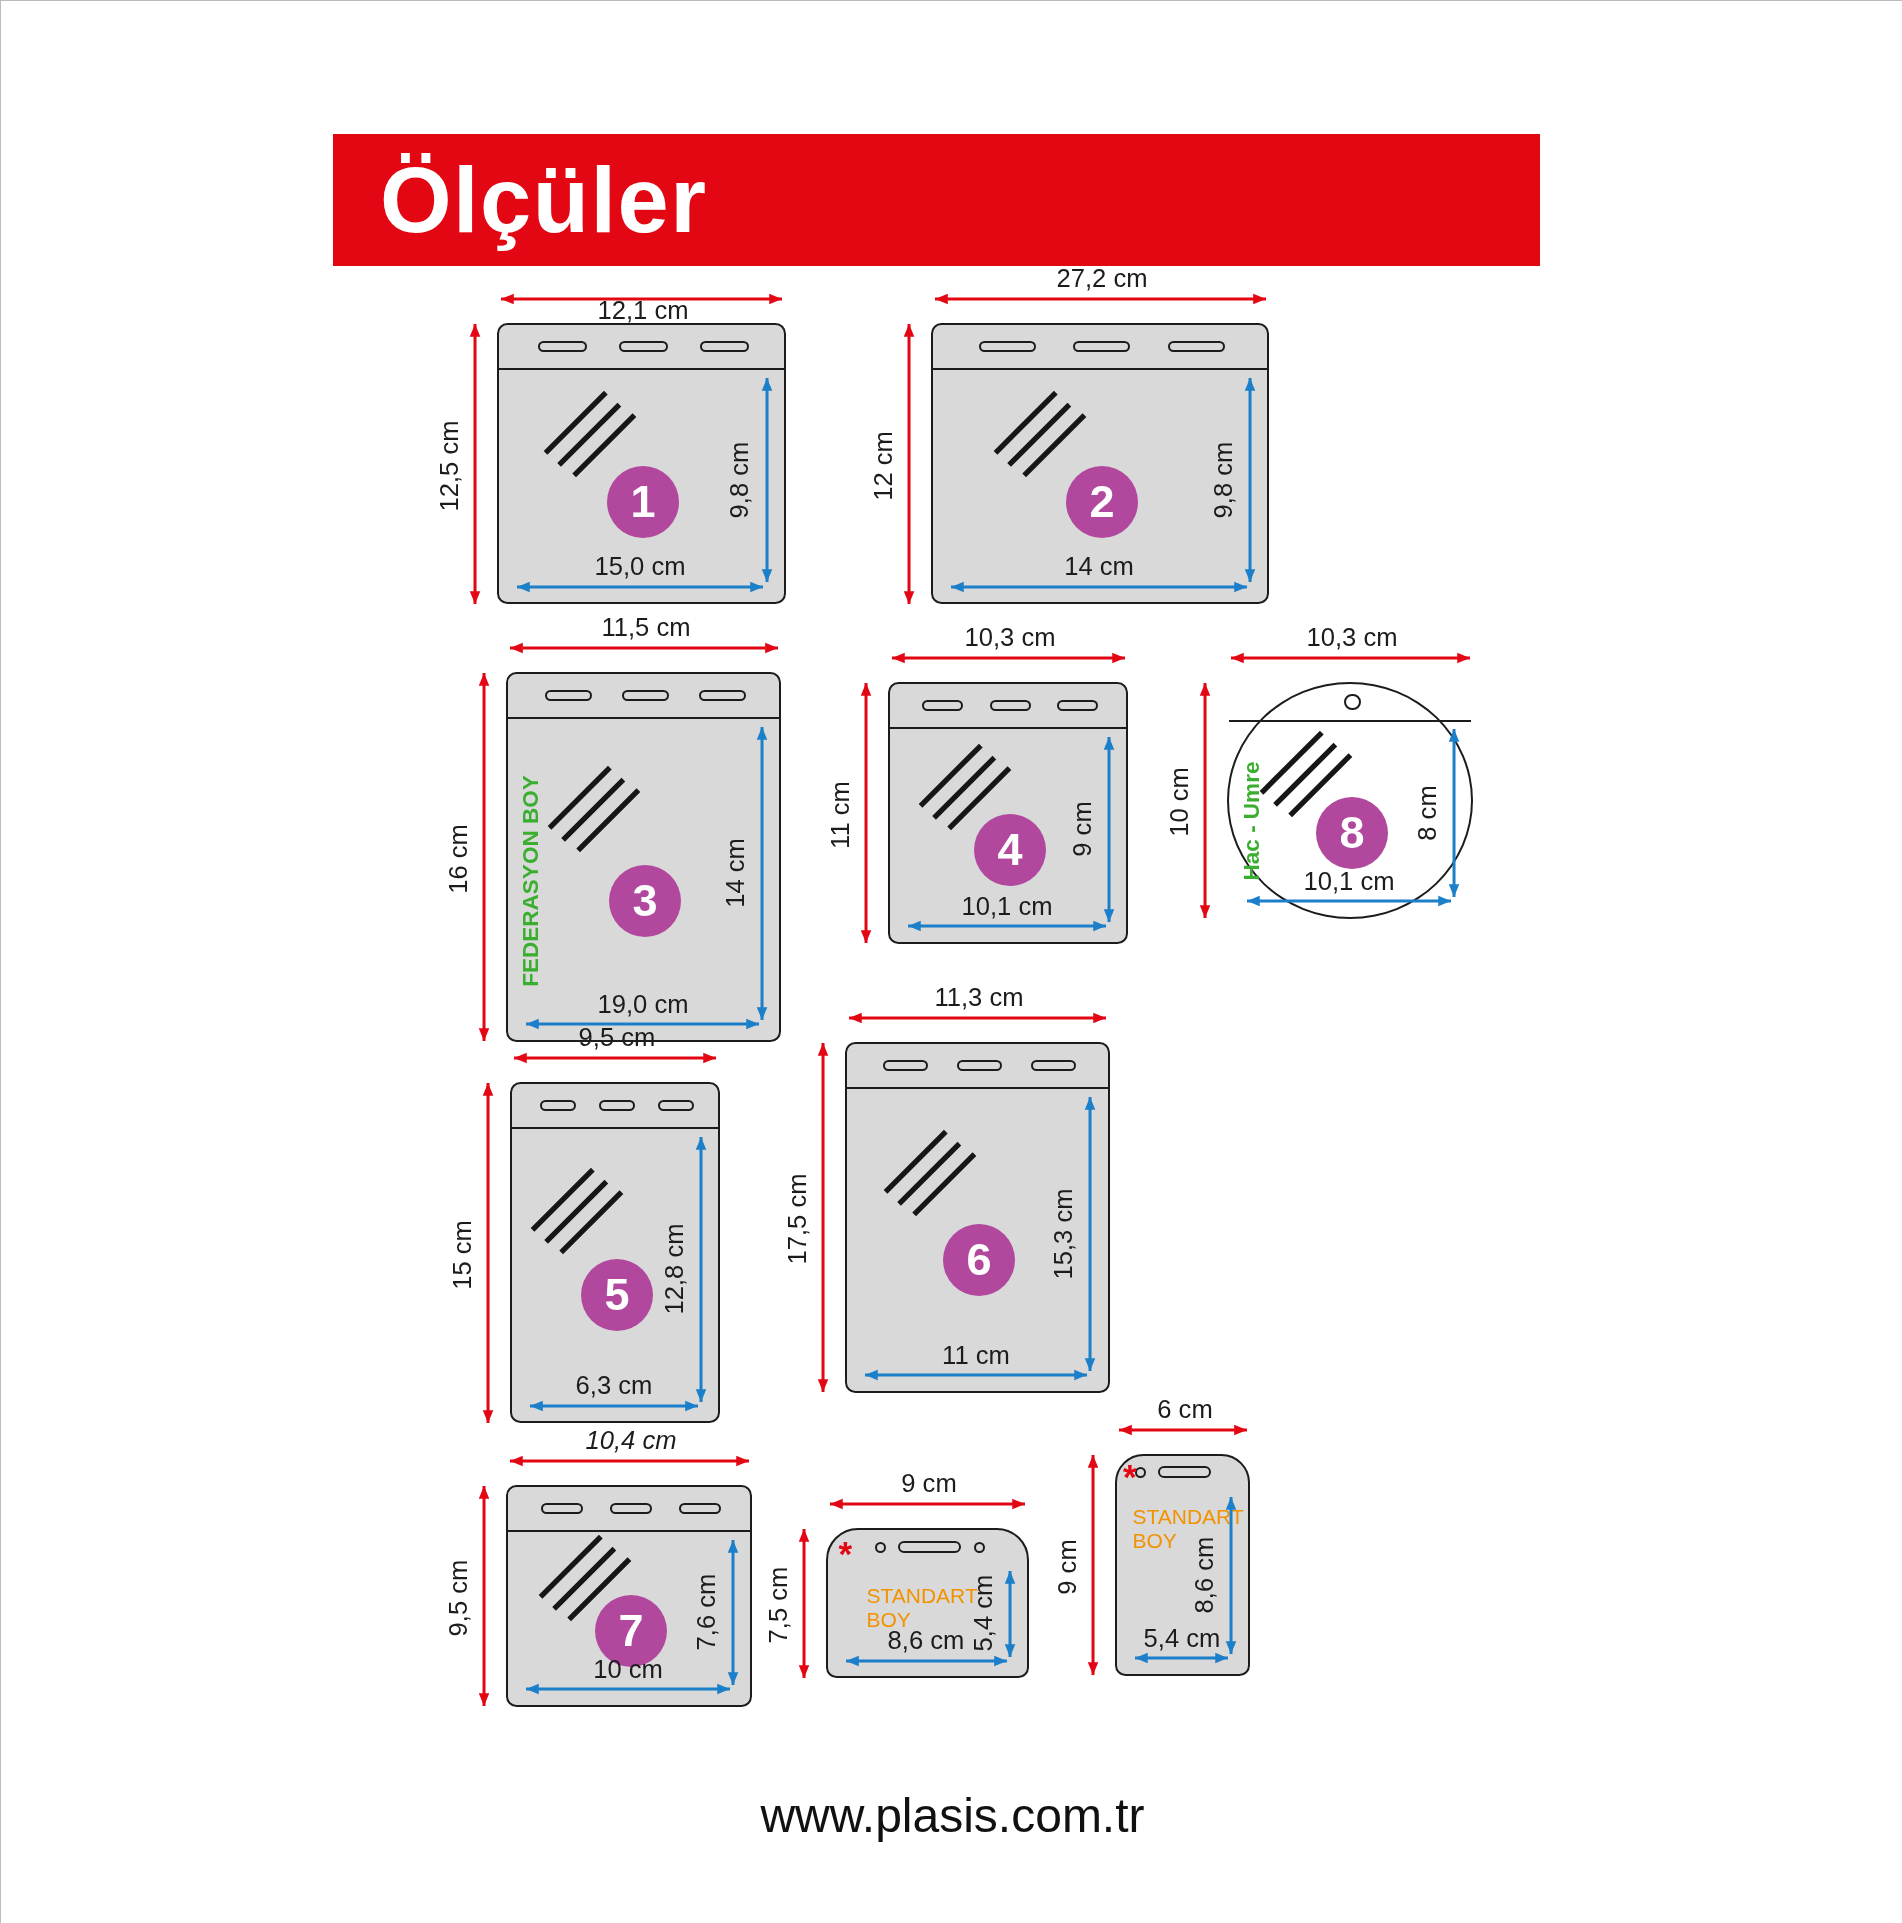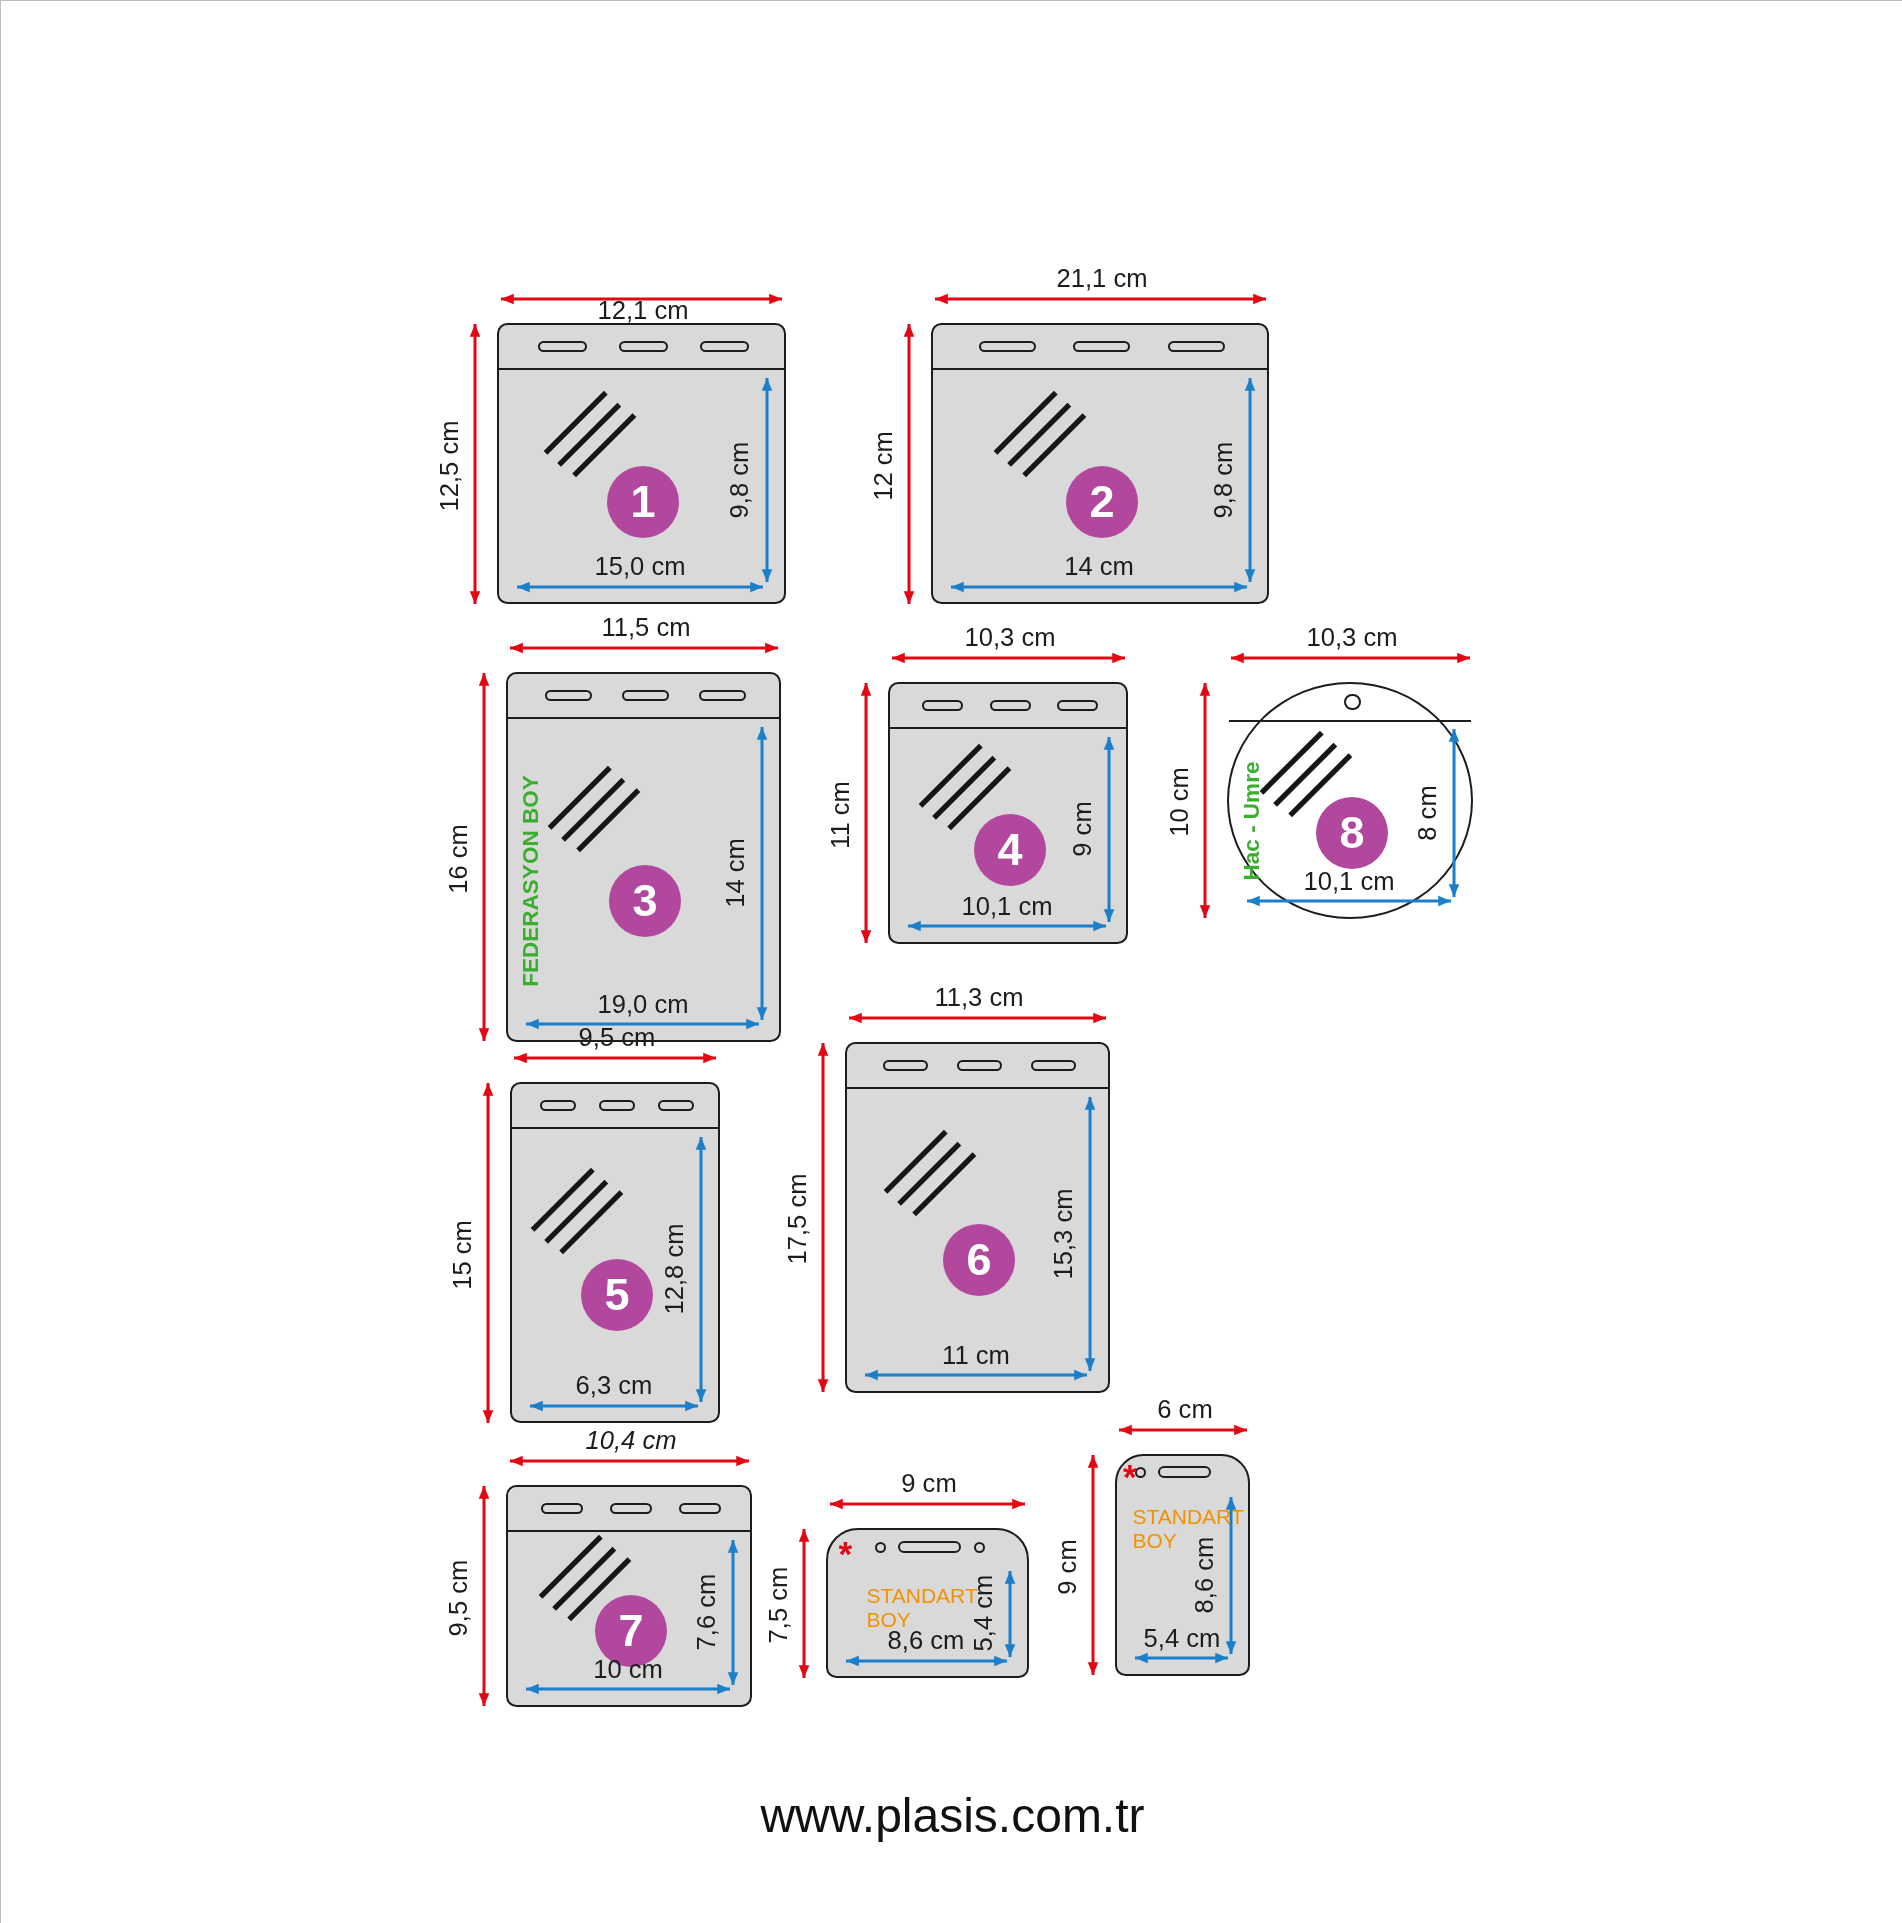--- a/index.html
+++ b/index.html
@@ -46,20 +46,23 @@
     position:absolute;transform:translate(-50%,-50%);
     font-size:21px;font-weight:normal;width:105px;line-height:1.15;
   }
   .asterisk{position:absolute;font-size:35px;font-weight:bold;line-height:1;}
 </style>
 </head>
 <body>
 
 <div class="page">
 
+  <div class="banner" style="background: rgb(227, 6, 19);">
+    <span>Ölçüler</span>
+  </div>
 
   <div class="badge slots3" style="left:496px;top:322px;width:289px;height:281px">
       <div class="hdr" style="height: 45px;"></div>
       <div class="slot" style="left: 39px; top: 16px; width: 49px; height: 10.5px;"></div>
       <div class="slot" style="left: 120px; top: 16px; width: 49px; height: 10.5px;"></div>
       <div class="slot" style="left: 201px; top: 16px; width: 49px; height: 10.5px;"></div>
       <svg style="position: absolute; overflow: visible; left: 39px; top: 60px; width: 113px; height: 113px;" viewBox="0 0 150 150" width="113" height="113">
         <line x1="10" y1="90" x2="90" y2="10" stroke="#161616" stroke-width="7"></line>
         <line x1="28" y1="106" x2="108" y2="26" stroke="#161616" stroke-width="7"></line>
         <line x1="48" y1="120" x2="128" y2="40" stroke="#161616" stroke-width="7"></line>
@@ -111,21 +114,21 @@
         <line x1="0" y1="0" x2="394" y2="0" stroke="#1b7fc9" stroke-width="4"></line>
         <polygon points="0,0 17,7 17,-7" fill="#1b7fc9"></polygon>
         <polygon points="394,0 377,-7 377,7" fill="#1b7fc9"></polygon>
       </svg>
       <div class="dim-label" style="left: 166px; top: 241px;">14 cm</div>
       <svg style="position: absolute; overflow: visible; left: 1.5px; top: -25.6px; width: 331px; height: 0.8px;" viewBox="0 0 440 1" width="331" height="0.8">
         <line x1="0" y1="0" x2="440" y2="0" stroke="#e30613" stroke-width="4"></line>
         <polygon points="0,0 17,7 17,-7" fill="#e30613"></polygon>
         <polygon points="440,0 423,-7 423,7" fill="#e30613"></polygon>
       </svg>
-      <div class="dim-label" style="left: 169px; top: -47px;">21,1 cm</div>
+      <div class="dim-label" style="left: 169px; top: -47px;">27,2 cm</div>
       <svg style="position: absolute; overflow: visible; left: -24px; top: -1.5px; width: 0.8px; height: 280px;" viewBox="0 0 1 372" width="0.8" height="280">
         <line x1="0" y1="0" x2="0" y2="372" stroke="#e30613" stroke-width="4"></line>
         <polygon points="0,0 -7,17 7,17" fill="#e30613"></polygon>
         <polygon points="0,372 7,355 -7,355" fill="#e30613"></polygon>
       </svg>
       <div class="dim-label v" style="left: -50px; top: 141px;">12 cm</div>
     </div>
   <div class="badge slots3" style="left:505px;top:671px;width:275px;height:370px">
       <div class="hdr" style="height: 45px;"></div>
       <div class="slot" style="left: 37px; top: 16px; width: 47px; height: 10.5px;"></div>

